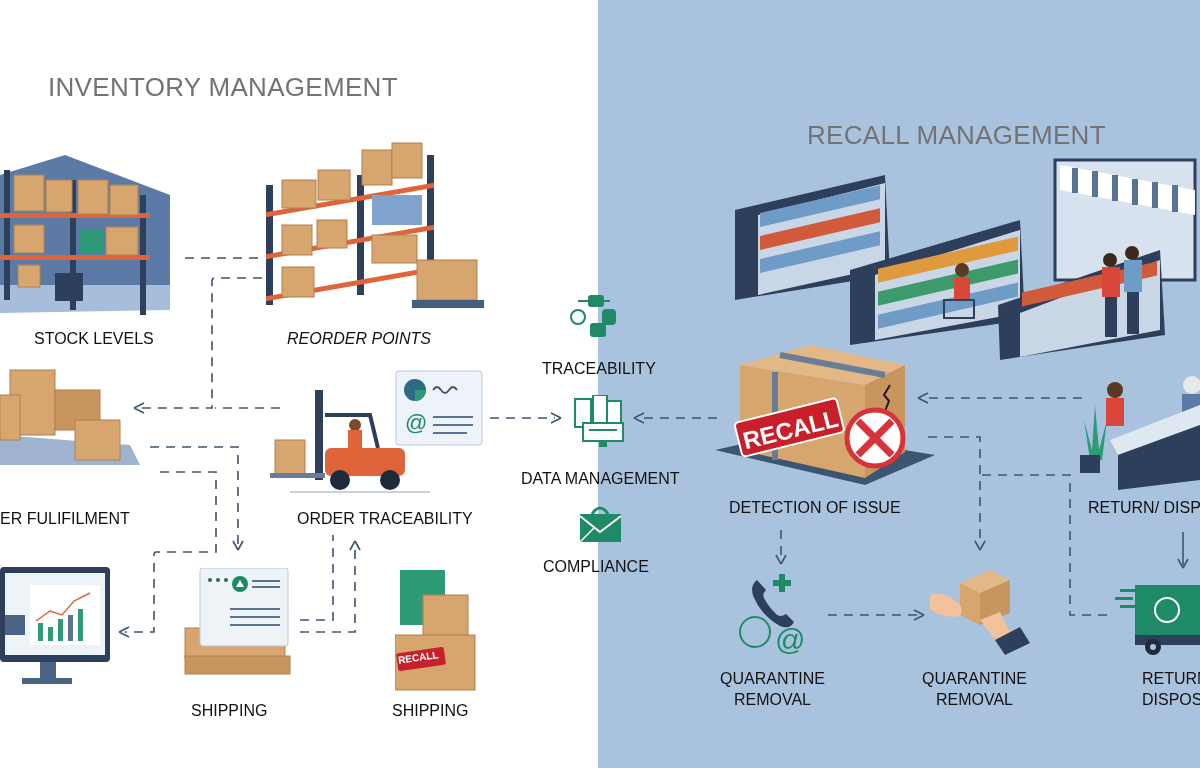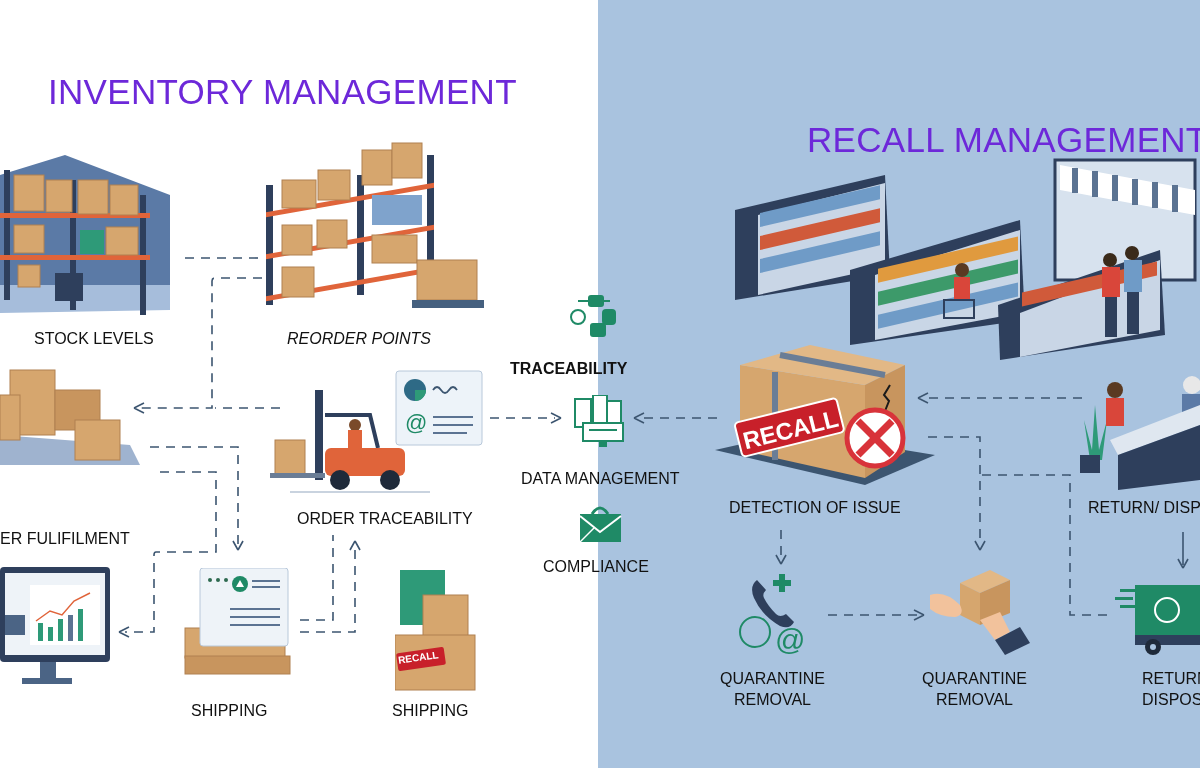--- a/index.html
+++ b/index.html
@@ -1,19 +1,19 @@
 <!DOCTYPE html>
 <html><head>
 <meta charset="utf-8">
 <style>
   html,body{margin:0;padding:0;}
   body{width:1200px;height:768px;position:relative;overflow:hidden;font-family:"Liberation Sans","DejaVu Sans",sans-serif;color:#1a1a1a;}
   .bg-left{position:absolute;left:0;top:0;width:598px;height:768px;background:#ffffff;}
   .bg-right{position:absolute;left:598px;top:0;width:602px;height:768px;background:#a9c3df;}
-  .title{position:absolute;font-size:35px;font-weight:normal;letter-spacing:0.3px;white-space:nowrap;color:#6d28d9;}
+  .title{position:absolute;font-size:26px;font-weight:normal;letter-spacing:0.3px;white-space:nowrap;color:#737373;}
   .lbl{position:absolute;font-size:16px;white-space:nowrap;text-align:center;color:#111;line-height:21px;}
   .ico{position:absolute;}
   svg.overlay{position:absolute;left:0;top:0;width:1200px;height:768px;pointer-events:none;}
   .dash{fill:none;stroke:#3c5570;stroke-width:1.6;stroke-dasharray:9 7;}
   .arr{fill:none;stroke:#3c5570;stroke-width:1.6;}
 </style>
 </head>
 <body>
 
 <div class="bg-left"></div>
@@ -91,21 +91,21 @@
 </svg>
 <div class="lbl" style="left:287px;top:328px;font-style:italic;">REORDER POINTS</div>
 
 <svg class="ico" style="left:0;top:365px;" width="140" height="110">
   <polygon points="0,70 130,80 140,100 0,100" fill="#9fb3cf"></polygon>
   <rect x="10" y="5" width="45" height="65" fill="#d6a66e" stroke="#b08050"></rect>
   <rect x="0" y="30" width="20" height="45" fill="#d6a66e" stroke="#b08050"></rect>
   <rect x="55" y="25" width="45" height="40" fill="#c8955e" stroke="#b08050"></rect>
   <rect x="75" y="55" width="45" height="40" fill="#d6a66e" stroke="#b08050"></rect>
 </svg>
-<div class="lbl" style="left:0;top:528px;text-align:center;">ER FULIFILMENT</div>
+<div class="lbl" style="left:0;top:508px;text-align:center;">ER FULIFILMENT</div>
 
 <svg class="ico" style="left:270px;top:370px;" width="220" height="125">
   <rect x="45" y="20" width="8" height="90" fill="#2e3f5c"></rect>
   <rect x="5" y="70" width="30" height="35" fill="#d6a66e" stroke="#b08050"></rect>
   <rect x="0" y="103" width="55" height="5" fill="#6a7d96"></rect>
   <path d="M55,45 L100,45 L108,78" stroke="#2e3f5c" stroke-width="4" fill="none"></path>
   <circle cx="85" cy="55" r="6" fill="#7a4a2a"></circle>
   <rect x="78" y="60" width="14" height="18" fill="#e0643a"></rect>
   <rect x="55" y="78" width="80" height="28" rx="6" fill="#e0643a"></rect>
   <circle cx="70" cy="110" r="10" fill="#1f2a3a"></circle>
@@ -165,21 +165,21 @@
 <div class="ico" style="left:398px;top:652px;color:#fff;font-size:10px;font-weight:bold;transform:rotate(-8deg);">RECALL</div>
 <div class="lbl" style="left:392px;top:700px;">SHIPPING</div>
 
 <svg class="ico" style="left:570px;top:295px;" width="60" height="42">
   <line x1="8" y1="6" x2="40" y2="6" stroke="#1f8a66" stroke-width="2"></line>
   <rect x="18" y="0" width="16" height="12" rx="3" fill="#1f8a66"></rect>
   <circle cx="8" cy="22" r="7" fill="none" stroke="#1f8a66" stroke-width="2"></circle>
   <rect x="32" y="14" width="14" height="16" rx="4" fill="#1f8a66"></rect>
   <rect x="20" y="28" width="16" height="14" rx="3" fill="#1f8a66"></rect>
 </svg>
-<div class="lbl" style="left:510px;top:358px;font-weight:bold;">TRACEABILITY</div>
+<div class="lbl" style="left:542px;top:358px;">TRACEABILITY</div>
 
 <svg class="ico" style="left:573px;top:395px;" width="52" height="55">
   <rect x="2" y="4" width="16" height="28" fill="#ffffff" stroke="#1f8a66" stroke-width="2"></rect>
   <rect x="20" y="0" width="14" height="32" fill="#ffffff" stroke="#1f8a66" stroke-width="2"></rect>
   <rect x="34" y="6" width="14" height="26" fill="#ffffff" stroke="#1f8a66" stroke-width="2"></rect>
   <rect x="10" y="28" width="40" height="18" fill="#ffffff" stroke="#1f8a66" stroke-width="2"></rect>
   <rect x="16" y="34" width="28" height="2" fill="#1f8a66"></rect>
   <rect x="26" y="46" width="8" height="6" fill="#1f8a66"></rect>
 </svg>
 <div class="lbl" style="left:521px;top:468px;">DATA MANAGEMENT</div>

